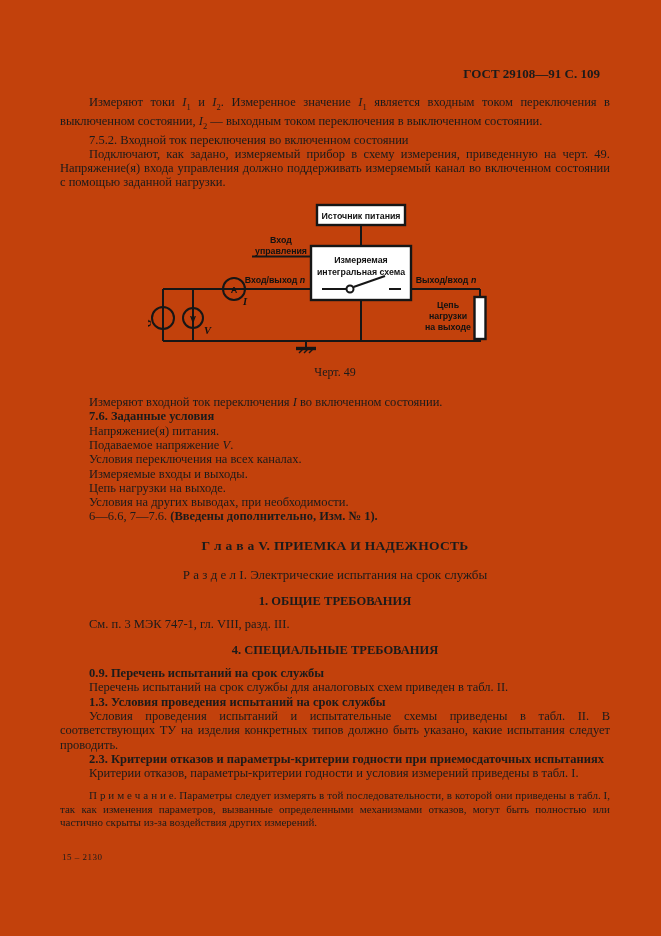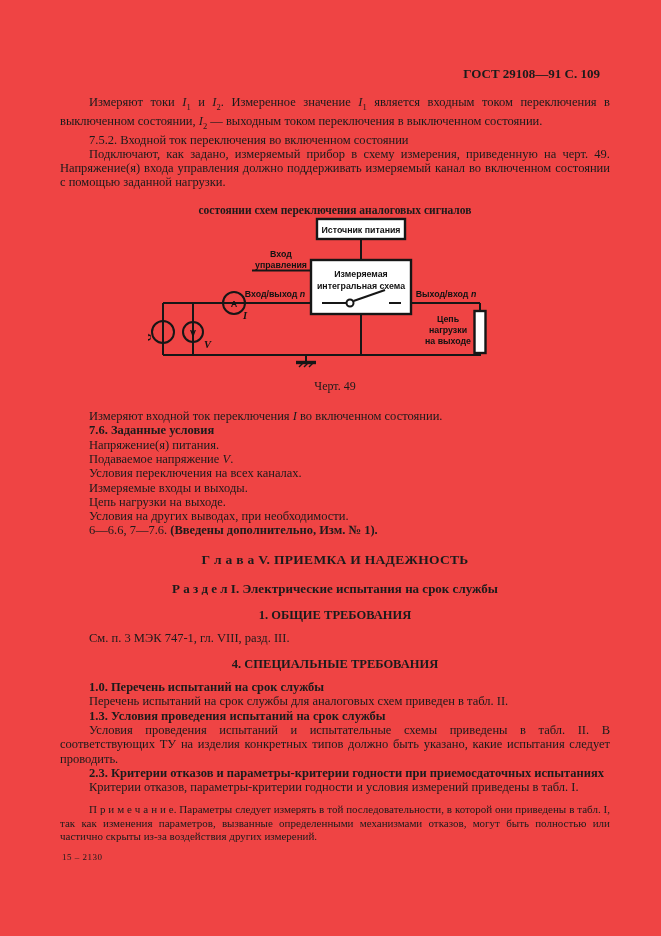--- a/index.html
+++ b/index.html
@@ -2,33 +2,33 @@
 <html><head>
 <meta charset="utf-8">
 <style>
   html,body{margin:0;padding:0;}
   body{
     width:661px;height:936px;background:#ffffff;
     font-family:"Liberation Serif","DejaVu Serif",serif;
     color:#1b1b1b;
     -webkit-font-smoothing:antialiased;
   }
-  .page{position:relative;width:661px;height:936px;overflow:hidden;background:#ef4444;}
+  .page{position:relative;width:661px;height:936px;overflow:hidden;background:#c2410c;}
   .content{position:absolute;left:60px;top:66px;width:550px;}
   .doc-header{text-align:right;font-weight:bold;font-size:13px;padding-right:10px;margin-bottom:13px;}
   p{margin:0;font-size:12.5px;line-height:14.3px;text-align:justify;text-indent:29px;}
   p.single{text-align:left;}
   .fig-title{margin-top:13px;text-align:center;font-weight:bold;font-size:11.5px;line-height:14px;text-indent:0;}
   .figure{margin-top:0;margin-left:88px;width:354px;}
   .figure svg{display:block;}
   .fig-caption{margin-top:10px;text-align:center;font-size:12px;text-indent:0;}
   .after-fig{margin-top:16px;}
   .bold{font-weight:bold;}
   .h-chapter{margin-top:14px;text-align:center;font-weight:bold;font-size:13.5px;line-height:16px;text-indent:0;letter-spacing:.3px;}
-  .h-section{margin-top:13px;text-align:center;font-weight:bold;font-size:13px;line-height:15px;text-indent:0;}
+  .h-section{margin-top:13px;text-align:center;font-weight:normal;font-size:13px;line-height:15px;text-indent:0;}
   .h-sub{margin-top:12px;text-align:center;font-weight:bold;font-size:12.5px;line-height:14px;text-indent:0;}
   .p-see{margin-top:9px;text-align:left;}
   .note{margin-top:9px;font-size:11px;line-height:13.2px;text-align:justify;text-indent:29px;}
   .doc-footer{position:absolute;left:62px;top:852px;font-size:9px;letter-spacing:.5px;}
   
   .diag line, .diag rect, .diag circle, .diag path{stroke:#161616;fill:none;}
   .diag .w{stroke-width:2;}
   .diag .box{stroke-width:2.4;fill:#fff;}
   .diag text{font-family:"Liberation Sans","DejaVu Sans",sans-serif;font-weight:bold;font-size:8.8px;fill:#121212;stroke:none;}
   .diag text.meter{font-size:9px;}
@@ -41,21 +41,20 @@
 <div class="page">
   <div class="content">
 
     <div class="doc-header">ГОСТ 29108—91 С. 109</div>
 
     <p>Измеряют токи <span style="font-style: italic;">I</span><sub>1</sub> и <span style="font-style: italic;">I</span><sub>2</sub>. Измеренное значение <span style="font-style: italic;">I</span><sub>1</sub> является входным током переключения в выключенном состоянии, <span style="font-style: italic;">I</span><sub>2</sub> — выходным током переключения в выключенном состоянии.</p>
     <p class="single">7.5.2. Входной ток переключения во включенном состоянии</p>
     <p>Подключают, как задано, измеряемый прибор в схему измерения, приведенную на черт. 49. Напряжение(я) входа управления должно поддерживать измеряемый канал во включенном состоянии с помощью заданной нагрузки.</p>
 
     <div class="fig-title">
-      <div>состоянии схем переключения аналоговых сигналов</div>
     </div>
 
     <div class="figure">
       <svg class="diag" width="354" height="152" viewBox="0 0 354 152">
 
         <g>
           <line class="w" x1="213" y1="22" x2="213" y2="43"></line>
           <line class="w" x1="104" y1="53.5" x2="163" y2="53.5"></line>
           <line class="w" x1="15" y1="86" x2="163" y2="86"></line>
           <line class="w" x1="15" y1="86" x2="15" y2="138"></line>
@@ -131,21 +130,21 @@
     <p class="single">6—6.6, 7—7.6. <span style="font-weight: bold;">(Введены дополнительно, Изм. № 1).</span></p>
 
     <div class="h-chapter">Г л а в а V. ПРИЕМКА И НАДЕЖНОСТЬ</div>
     <div class="h-section">Р а з д е л I. Электрические испытания на срок службы</div>
     <div class="h-sub">1. ОБЩИЕ ТРЕБОВАНИЯ</div>
 
     <p class="single p-see">См. п. 3 МЭК 747-1, гл. VIII, разд. III.</p>
 
     <div class="h-sub">4. СПЕЦИАЛЬНЫЕ ТРЕБОВАНИЯ</div>
 
-    <p class="single bold p-see">1.0. Перечень испытаний на срок службы</p>
+    <p class="single bold p-see">0.9. Перечень испытаний на срок службы</p>
     <p class="single">Перечень испытаний на срок службы для аналоговых схем приведен в табл. II.</p>
     <p class="single bold">1.3. Условия проведения испытаний на срок службы</p>
     <p>Условия проведения испытаний и испытательные схемы приведены в табл. II. В соответствующих ТУ на изделия конкретных типов должно быть указано, какие испытания следует проводить.</p>
     <p class="single bold">2.3. Критерии отказов и параметры-критерии годности при приемосдаточных испытаниях</p>
     <p class="single">Критерии отказов, параметры-критерии годности и условия измерений приведены в табл. I.</p>
 
     <p class="note">П р и м е ч а н и е. Параметры следует измерять в той последовательности, в которой они приведены в табл. I, так как изменения параметров, вызванные определенными механизмами отказов, могут быть полностью или частично скрыты из-за воздействия других измерений.</p>
   </div>
 
   <div class="doc-footer">15 – 2130</div>

